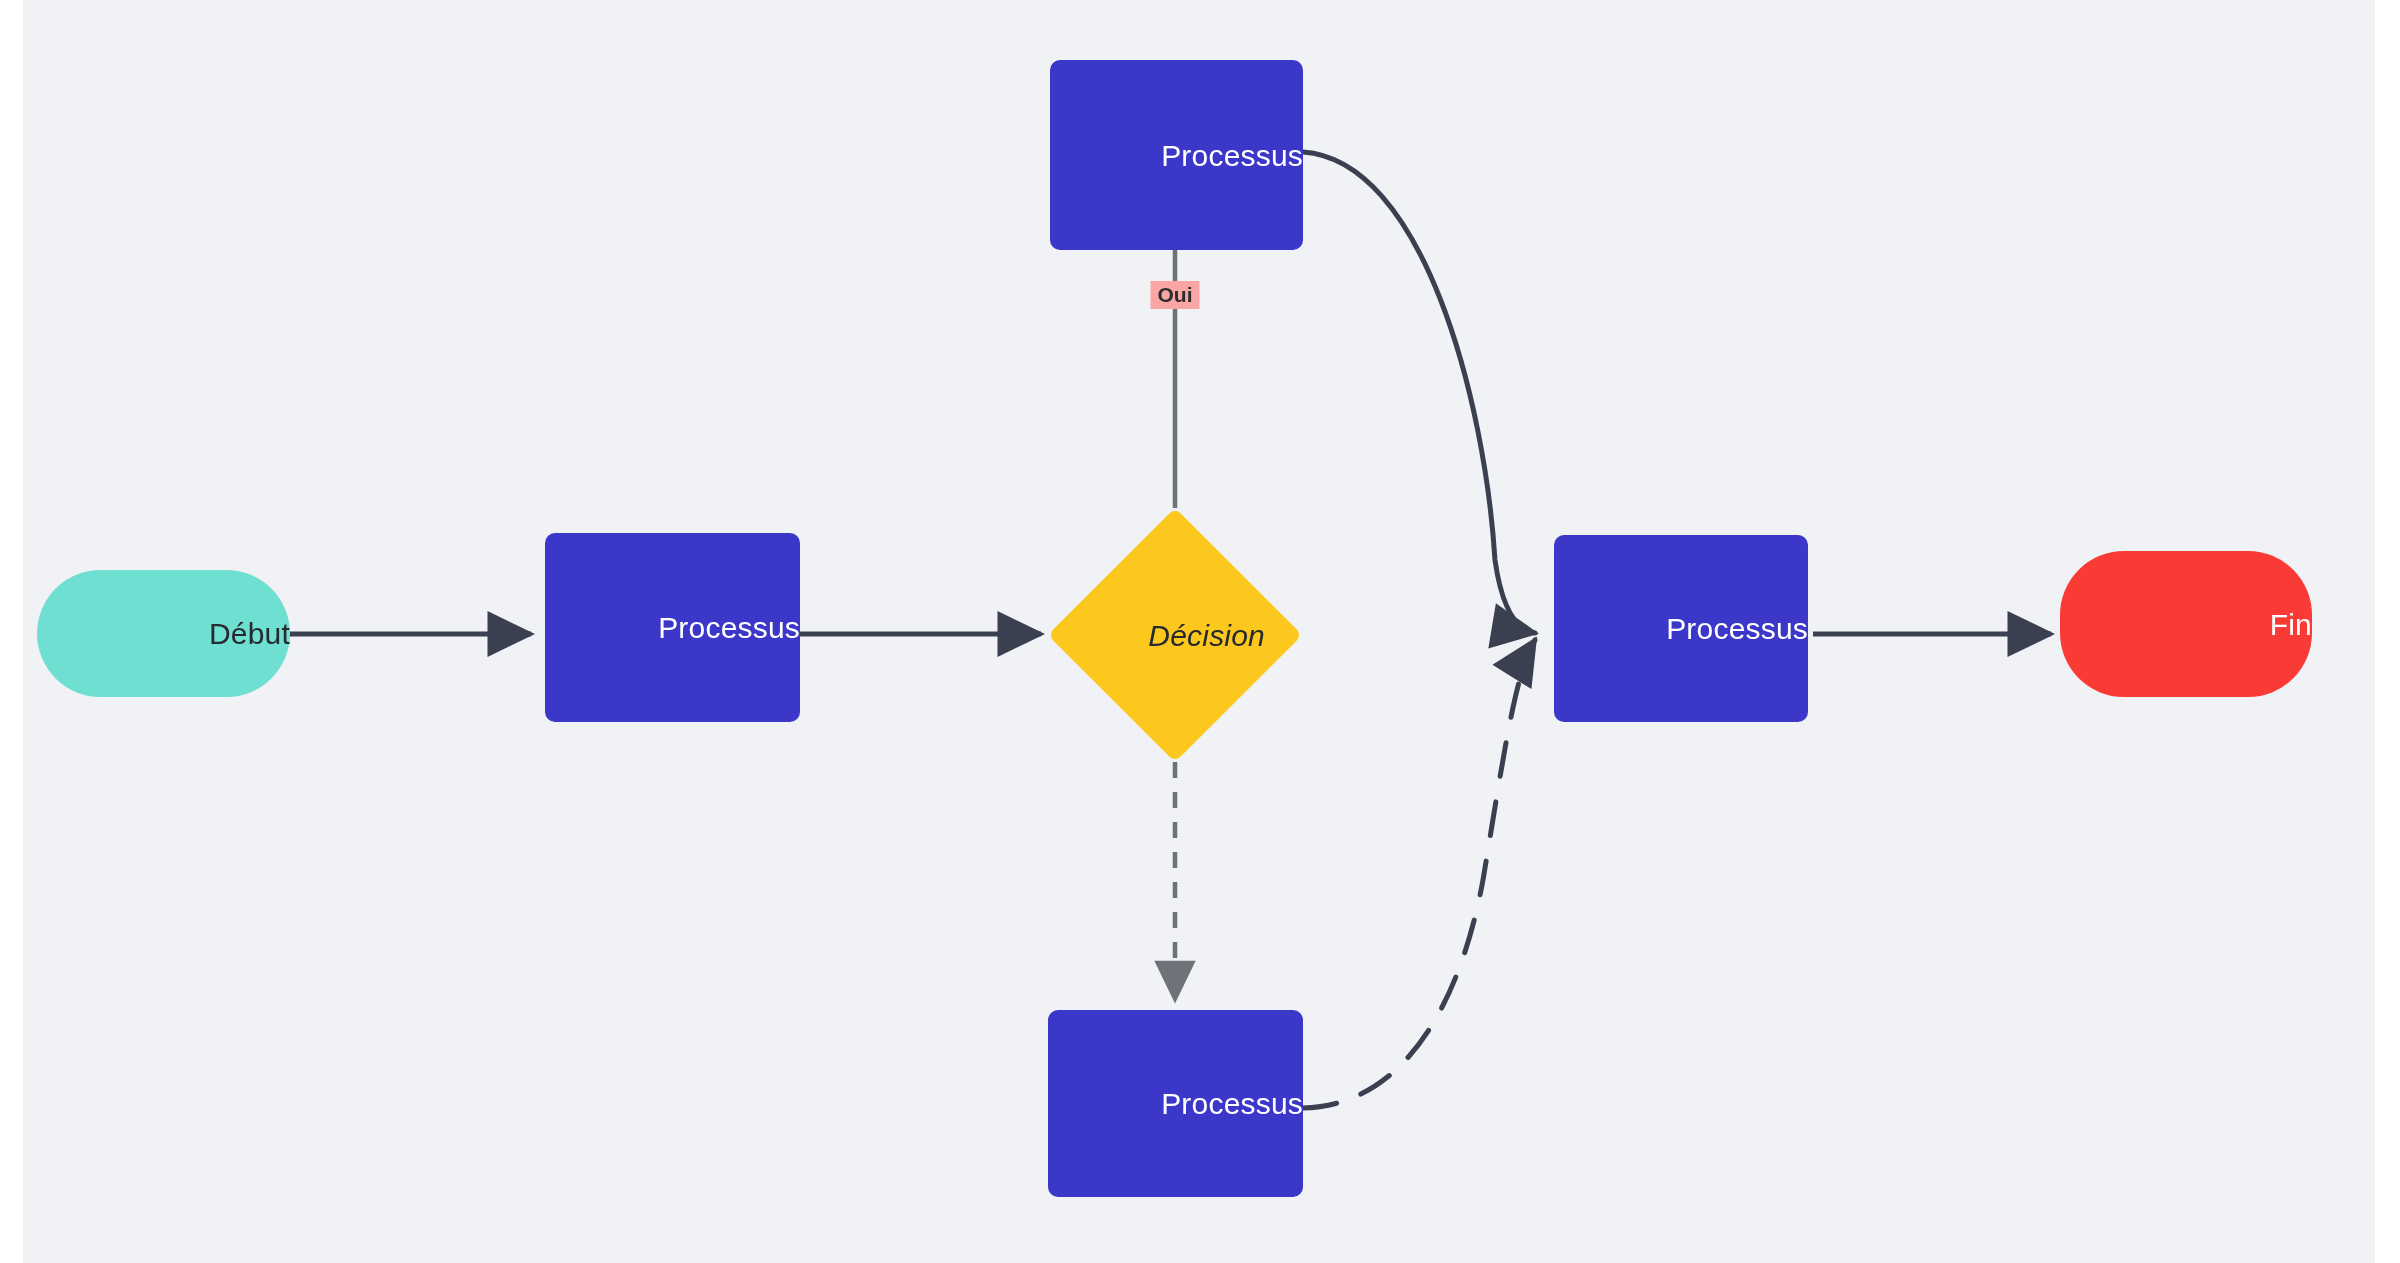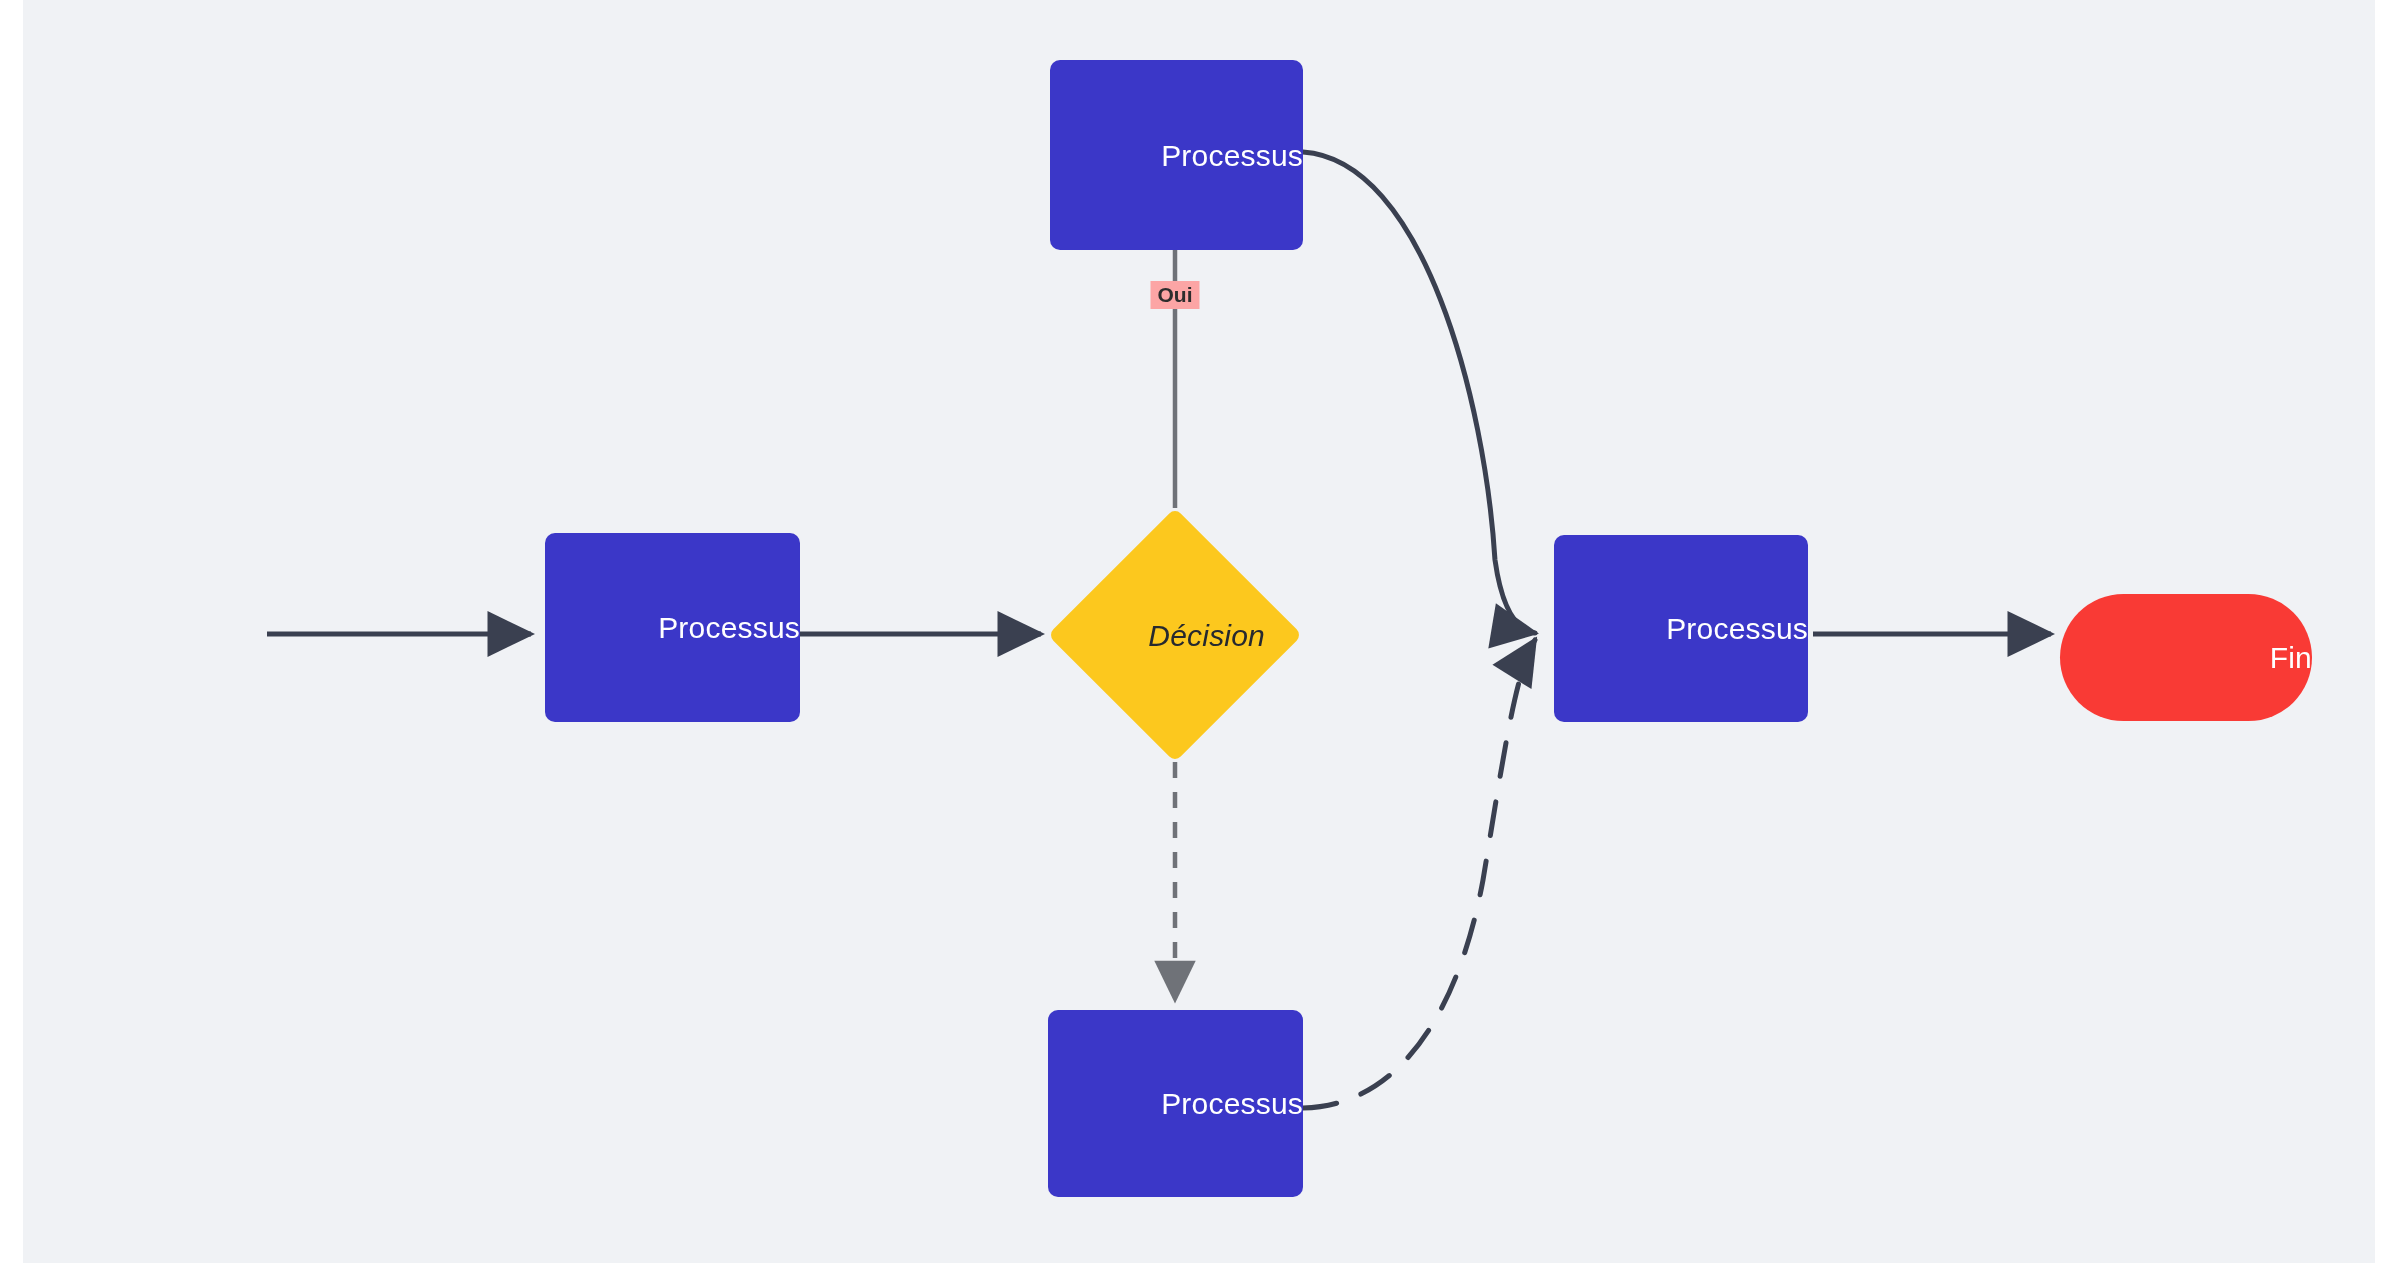--- a/index.html
+++ b/index.html
@@ -140,20 +140,23 @@
 
       <g>
         <path d="M 1790 634 L 2028 634" fill="none" stroke="#3a4050" stroke-width="5" marker-end="url(#arrow-dark)"></path>
       </g>
     </svg>
 
     <div class="edge-label" style="left:1152px; top:295px; transform:translate(-50%,-50%);">Oui</div>
 
     <div class="edge-label" style="left:1152px; top:586px; transform:translate(-50%,-50%);">Non</div>
 
+    <div class="node terminator" style="left:14px; top:570px; width:253px; height:127px; background:#6edfd0;">
+      <span class="node-label" style="color:#26292f;">Début</span>
+    </div>
 
     <div class="node process" style="left:522px; top:533px; width:255px; height:189px; background:#3b37c8;">
       <span class="node-label" style="color:#ffffff;">Processus</span>
     </div>
 
     <div class="node decision" style="left:1062px; top:545px; width:180px; height:180px;">
       <div class="diamond-shape" style="background:#fcc81e;"></div>
       <span class="node-label" style="color:#26292f;font-style:italic;">Décision</span>
     </div>
 
@@ -162,18 +165,18 @@
     </div>
 
     <div class="node process" style="left:1025px; top:1010px; width:255px; height:187px; background:#3b37c8;">
       <span class="node-label" style="color:#ffffff;">Processus</span>
     </div>
 
     <div class="node process" style="left:1531px; top:535px; width:254px; height:187px; background:#3b37c8;">
       <span class="node-label" style="color:#ffffff;">Processus</span>
     </div>
 
-    <div class="node terminator" style="left:2037px; top:594px; width:252px; height:127px; background:#f93a35;">
+    <div class="node terminator" style="left:2037px; top:551px; width:252px; height:146px; background:#f93a35;">
       <span class="node-label" style="color:#ffffff;">Fin</span>
     </div>
 
   </div>
 </div>
 
 </body></html>

